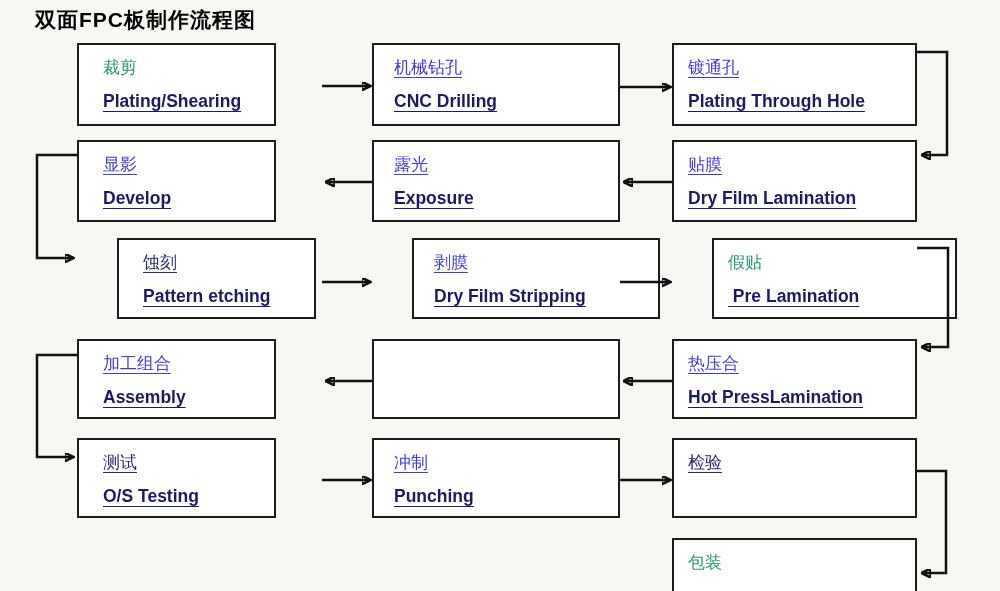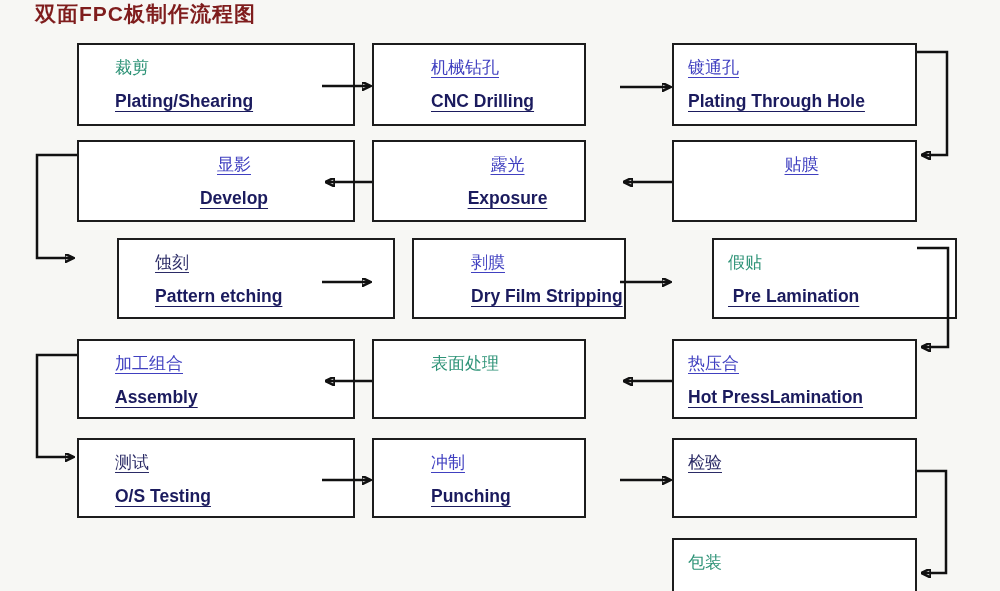--- a/index.html
+++ b/index.html
@@ -13,32 +13,32 @@
   }
   *{margin:0;padding:0;box-sizing:border-box;}
   html,body{width:1000px;height:591px;overflow:hidden;}
   body{
     position:relative;
     background:var(--bg);
     font-family:"Liberation Sans","DejaVu Sans",sans-serif;
   }
   .stage{position:absolute;left:0;top:0;width:1000px;height:591px;}
   .title{
-    position:absolute;left:35px;top:0;
-    font-size:21px;font-weight:700;color:#7f1d1d;letter-spacing:1px;
+    position:absolute;left:35px;top:6px;
+    font-size:21px;font-weight:700;color:#000000;letter-spacing:1px;
   }
   .box{
     position:absolute;background:#ffffff;
     border:2px solid var(--border);
   }
-  .c1{left:77px;width:278px;padding-left:36px;}
-  .c2{left:372px;width:214px;padding-left:57px;}
+  .c1{left:77px;width:199px;padding-left:24px;}
+  .c2{left:372px;width:248px;padding-left:20px;}
   .c3{left:672px;width:245px;padding-left:14px;}
   .r1{top:43px;height:83px;}
-  .r2{top:140px;height:82px;text-align:center;}
+  .r2{top:140px;height:82px;}
   .r3{top:238px;height:81px;margin-left:40px;}
   .r4{top:339px;height:80px;}
   .r5{top:438px;height:80px;}
   .r6{top:538px;height:80px;}
   .zh{
     display:block;margin-top:11px;
     font-size:17px;line-height:24px;white-space:pre;
   }
   .zh.u{text-decoration:underline;text-underline-offset:4px;}
   .zh.blue{color:var(--zh-blue);}
@@ -77,41 +77,41 @@
   <div class="box c1 r2">
     <span class="zh blue u">显影</span>
     <span class="en">Develop</span>
   </div>
   <div class="box c2 r2">
     <span class="zh blue u">露光</span>
     <span class="en">Exposure</span>
   </div>
   <div class="box c3 r2">
     <span class="zh blue u">贴膜</span>
+    <span class="en">Dry Film Lamination</span>
   </div>
 
   <div class="box c1 r3">
     <span class="zh navy u">蚀刻</span>
     <span class="en">Pattern etching</span>
   </div>
   <div class="box c2 r3">
     <span class="zh blue u">剥膜</span>
     <span class="en">Dry Film Stripping</span>
   </div>
   <div class="box c1 r4">
     <span class="zh blue u">加工组合</span>
     <span class="en">Assembly</span>
   </div>
 
   <div class="box c3 r3">
     <span class="zh teal">假贴</span>
     <span class="en"> Pre Lamination</span>
   </div>
   <div class="box c2 r4">
-    <span class="zh teal">表面处理</span>
   </div>
   <div class="box c3 r4">
     <span class="zh blue u">热压合</span>
     <span class="en">Hot PressLamination</span>
   </div>
 
   <div class="box c1 r5">
     <span class="zh navy u">测试</span>
     <span class="en">O/S Testing</span>
   </div>

